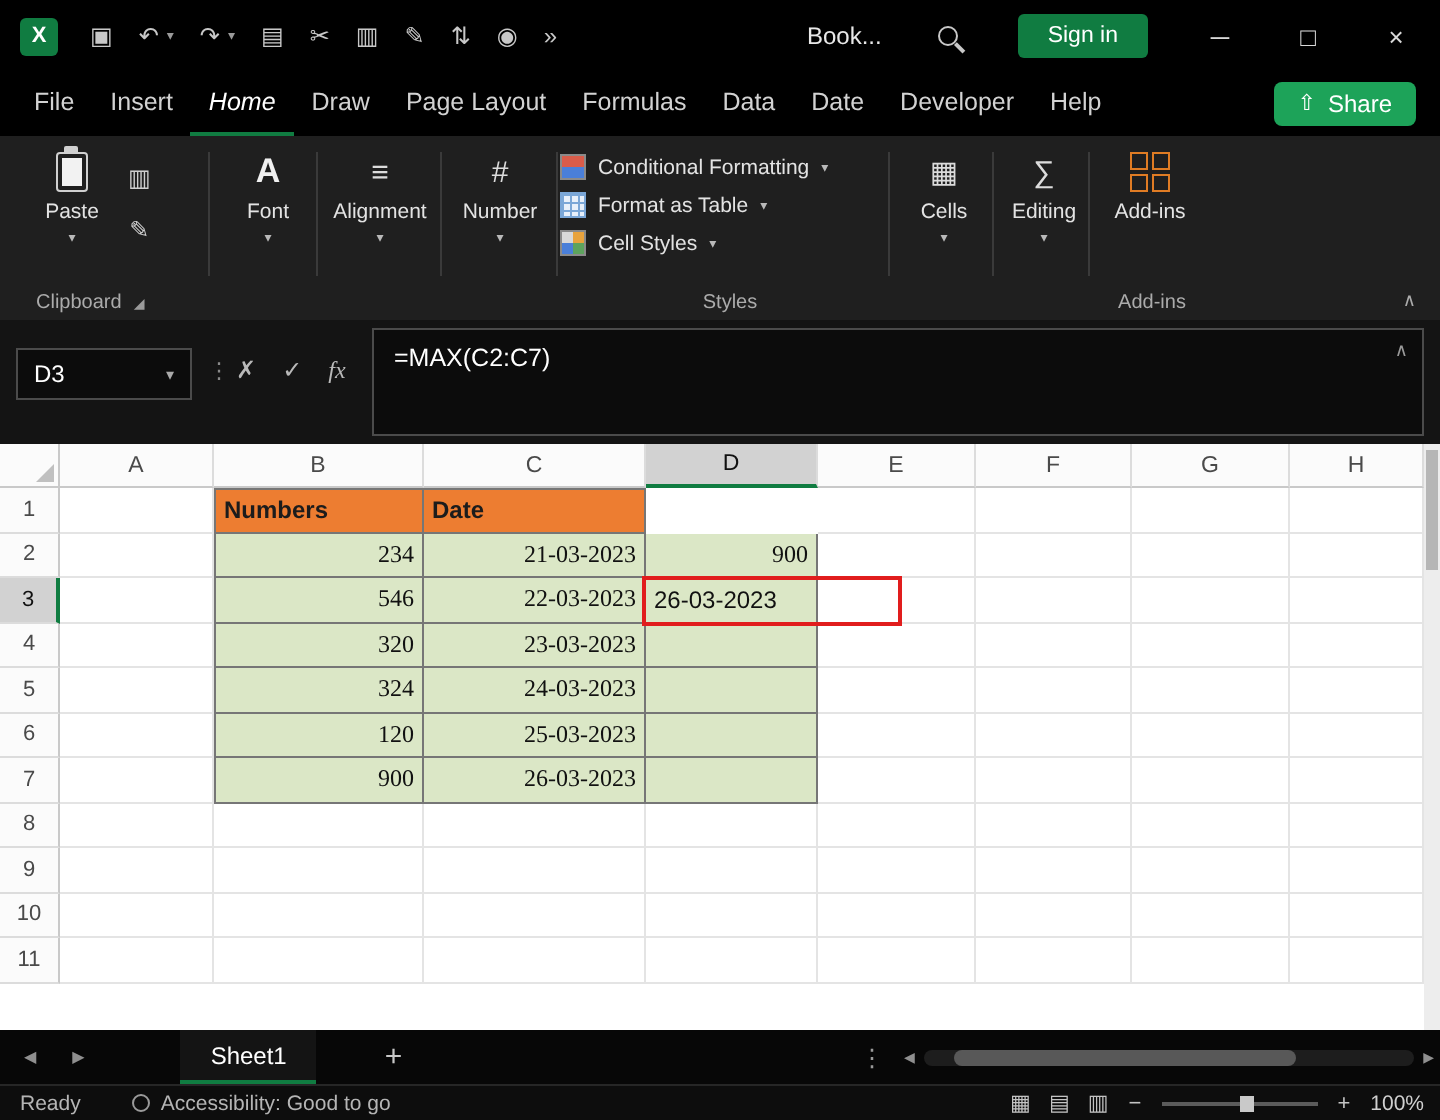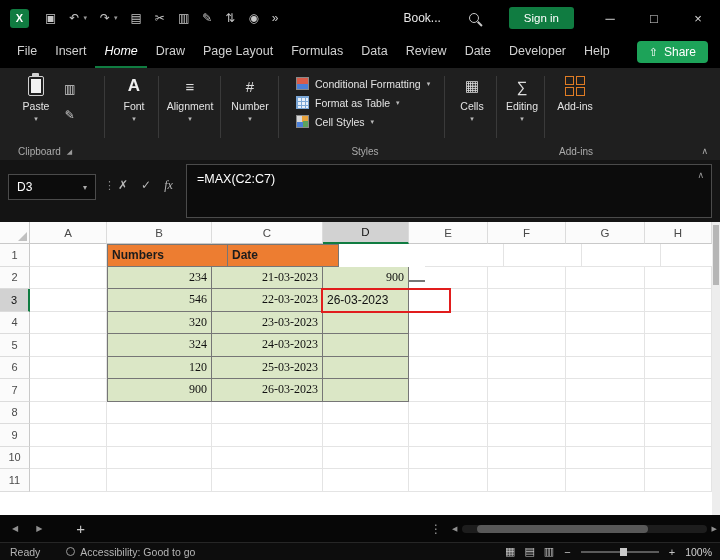--- a/index.html
+++ b/index.html
@@ -45,21 +45,21 @@
     color:#e3e3e3;font-size:10.5px;text-align:center;}
   .rb-big .chev,.styles-item .chev{font-size:7px;color:#b9b9b9;}
   .rb-big .ic{height:22px;display:flex;align-items:center;justify-content:center;}
   .ic-paste{width:16px;height:20px;border:1.5px solid #d0d0d0;border-radius:2px;position:relative;background:#1f1f1f;}
   .ic-paste::before{content:"";position:absolute;top:-4px;left:3px;width:7px;height:4px;background:#d0d0d0;border-radius:1px;}
   .ic-paste::after{content:"";position:absolute;top:2px;left:2px;right:2px;bottom:2px;background:#f2f2f2;}
   .rb-minis{position:absolute;left:64px;top:14px;display:flex;flex-direction:column;gap:12px;
     font-size:12px;color:#cfcfcf;align-items:center;}
   .ic-font{font-size:17px;font-weight:bold;color:#f0f0f0;}
   .ic-glyph{font-size:15px;color:#dcdcdc;}
-  .styles-stack{position:absolute;left:296px;top:9px;display:flex;flex-direction:column;gap:6px;}
+  .styles-stack{position:absolute;left:280px;top:9px;display:flex;flex-direction:column;gap:6px;}
   .styles-item{display:flex;align-items:center;gap:6px;color:#e3e3e3;font-size:10.5px;white-space:nowrap;}
   .st-ic{width:13px;height:13px;flex:0 0 auto;}
   .ic-cf{background:linear-gradient(180deg,#d95c4a 0,#d95c4a 50%,#4a7fd9 50%,#4a7fd9 100%);border:1px solid #8a8a8a;}
   .ic-tbl{background-color:#e8f0fa;border:1px solid #7ba7d7;
     background-image:linear-gradient(#7ba7d7 1px,transparent 1px),linear-gradient(90deg,#7ba7d7 1px,transparent 1px);
     background-size:4px 4px;}
   .ic-cs{background:conic-gradient(#e8a33d 0 25%,#5da35d 25% 50%,#4a7fd9 50% 75%,#d9d9d9 75% 100%);border:1px solid #8a8a8a;}
   .ic-addins{width:20px;height:20px;display:grid;grid-template-columns:1fr 1fr;grid-template-rows:1fr 1fr;gap:2px;}
   .ic-addins span{border:1.5px solid #e07c24;}
   .rb-label{position:absolute;bottom:3px;font-size:10px;color:#ababab;display:flex;align-items:center;gap:6px;}
@@ -166,21 +166,20 @@
 
   <div class="menubar">
     <div class="menu-tabs">
         <div class="menu-tab">File</div>
         <div class="menu-tab">Insert</div>
         <div class="menu-tab active">Home</div>
         <div class="menu-tab">Draw</div>
         <div class="menu-tab">Page Layout</div>
         <div class="menu-tab">Formulas</div>
         <div class="menu-tab">Data</div>
-        <div class="menu-tab">Review</div>
         <div class="menu-tab">Date</div>
         <div class="menu-tab">Developer</div>
         <div class="menu-tab">Help</div>
       </div>
     <div class="share-btn">
       <span class="sh-ic">⇧</span>
       <span>Share</span>
     </div>
   </div>
 
@@ -301,21 +300,21 @@
         <div class="g-colhdr" style="width: 111px;">C</div>
         <div class="g-colhdr active" style="width: 86px;">D</div>
         <div class="g-colhdr" style="width: 79px;">E</div>
         <div class="g-colhdr" style="width: 78px;">F</div>
         <div class="g-colhdr" style="width: 79px;">G</div>
         <div class="g-colhdr" style="width: 67px;">H</div>
       </div>
       <div class="g-row" style="height: 22.5px;">
         <div class="g-rowhdr">1</div>
         <div class="g-cell" style="width: 77px;"></div>
-        <div class="g-cell tb tb-l t-hdr tb-t" style="width: 121px;">Numbers</div>
+        <div class="g-cell tb tb-l t-hdr tb-t" style="width: 105px;">Numbers</div>
         <div class="g-cell tb t-hdr tb-t" style="width: 111px;">Date</div>
         <div class="g-cell tb t-hdr tb-t" style="width: 86px; margin-top: 36px;">Result</div>
         <div class="g-cell" style="width: 79px;"></div>
         <div class="g-cell" style="width: 78px;"></div>
         <div class="g-cell" style="width: 79px;"></div>
         <div class="g-cell" style="width: 67px;"></div>
       </div>
       <div class="g-row" style="height: 22.5px;">
         <div class="g-rowhdr">2</div>
         <div class="g-cell" style="width: 77px;"></div>
@@ -429,20 +428,23 @@
     </div>
   <div class="vscroll">
     <div class="vthumb"></div>
   </div>
 
   <div class="tabbar">
     <div class="tab-nav">
       <span>◀</span>
       <span>▶</span>
     </div>
+    <div class="sheet-tabs">
+        <div class="sheet-tab active">Sheet1</div>
+      </div>
     <div class="add-sheet">+</div>
     <div class="tab-dots">⋮</div>
     <div class="hscroll">
       <span class="arr">◀</span>
       <div class="track">
         <div class="thumb"></div>
       </div>
       <span class="arr">▶</span>
     </div>
   </div>

